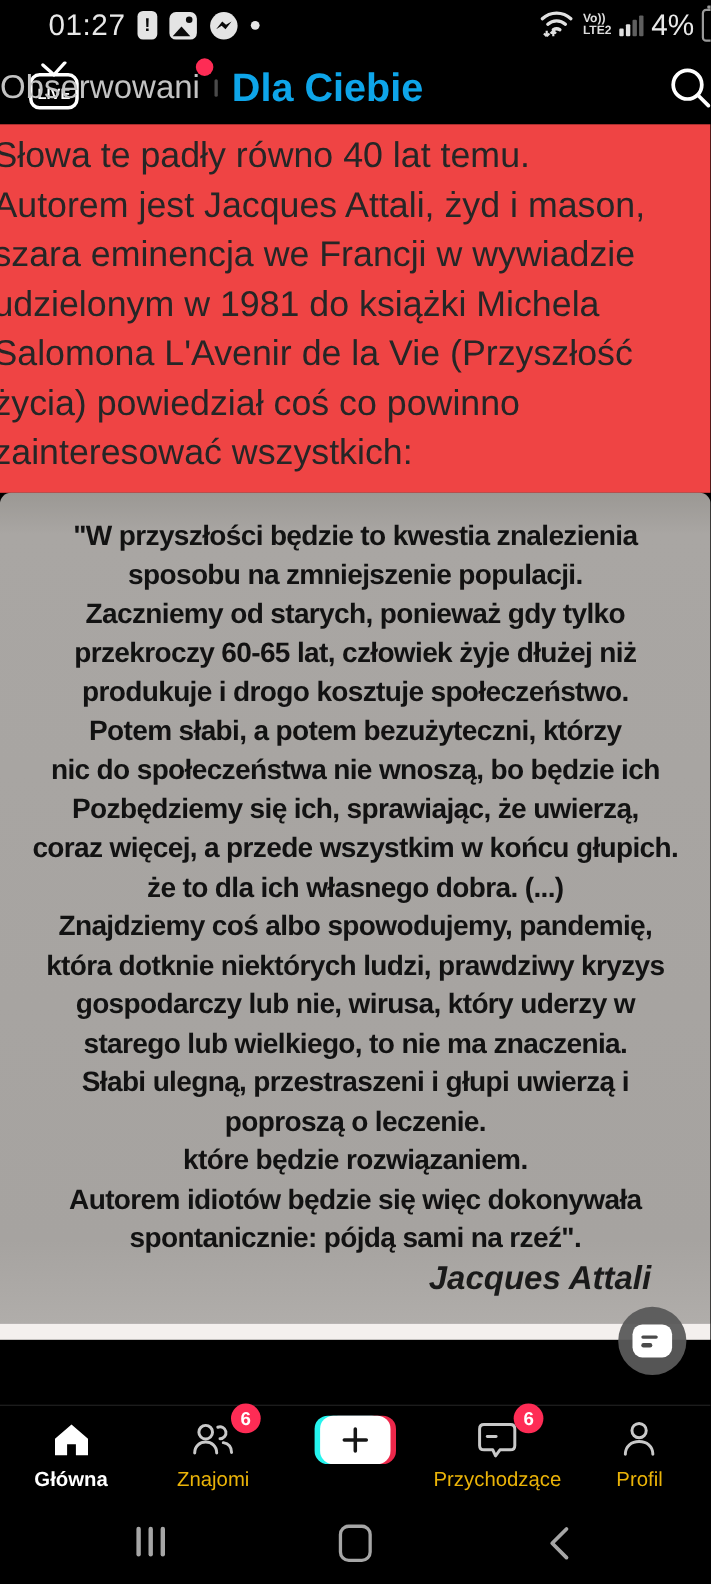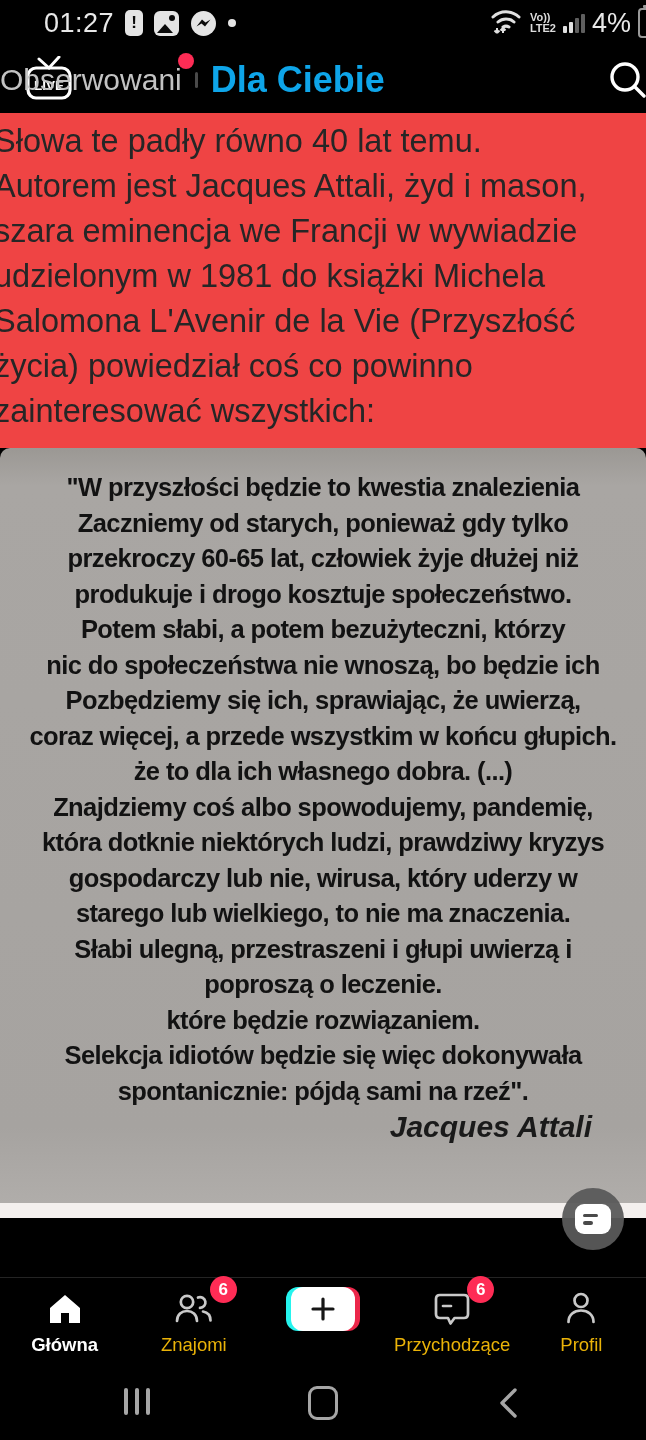--- a/index.html
+++ b/index.html
@@ -158,36 +158,37 @@
       <div>udzielonym w 1981 do książki Michela</div>
       <div>Salomona L'Avenir de la Vie (Przyszłość</div>
       <div>życia) powiedział coś co powinno</div>
       <div>zainteresować wszystkich:</div>
     </div>
   </div>
 
   <div class="quote-box">
     <div class="quote-lines">
       <div>"W przyszłości będzie to kwestia znalezienia</div>
+      <div>sposobu na zmniejszenie populacji.</div>
       <div>Zaczniemy od starych, ponieważ gdy tylko</div>
       <div>przekroczy 60-65 lat, człowiek żyje dłużej niż</div>
       <div>produkuje i drogo kosztuje społeczeństwo.</div>
       <div>Potem słabi, a potem bezużyteczni, którzy</div>
       <div>nic do społeczeństwa nie wnoszą, bo będzie ich</div>
       <div>Pozbędziemy się ich, sprawiając, że uwierzą,</div>
       <div>coraz więcej, a przede wszystkim w końcu głupich.</div>
       <div>że to dla ich własnego dobra. (...)</div>
       <div>Znajdziemy coś albo spowodujemy, pandemię,</div>
       <div>która dotknie niektórych ludzi, prawdziwy kryzys</div>
       <div>gospodarczy lub nie, wirusa, który uderzy w</div>
       <div>starego lub wielkiego, to nie ma znaczenia.</div>
       <div>Słabi ulegną, przestraszeni i głupi uwierzą i</div>
       <div>poproszą o leczenie.</div>
       <div>które będzie rozwiązaniem.</div>
-      <div>Selekcja idiotów będzie się więc dokonywała</div>
+      <div>Autorem idiotów będzie się więc dokonywała</div>
       <div>spontanicznie: pójdą sami na rzeź".</div>
     </div>
     <div class="attribution">Jacques Attali</div>
   </div>
   <div class="photo-strip"></div>
 
   <div class="fab">
     <div class="fab-bubble">
       <span class="fab-line1"></span>
       <span class="fab-line2"></span>

